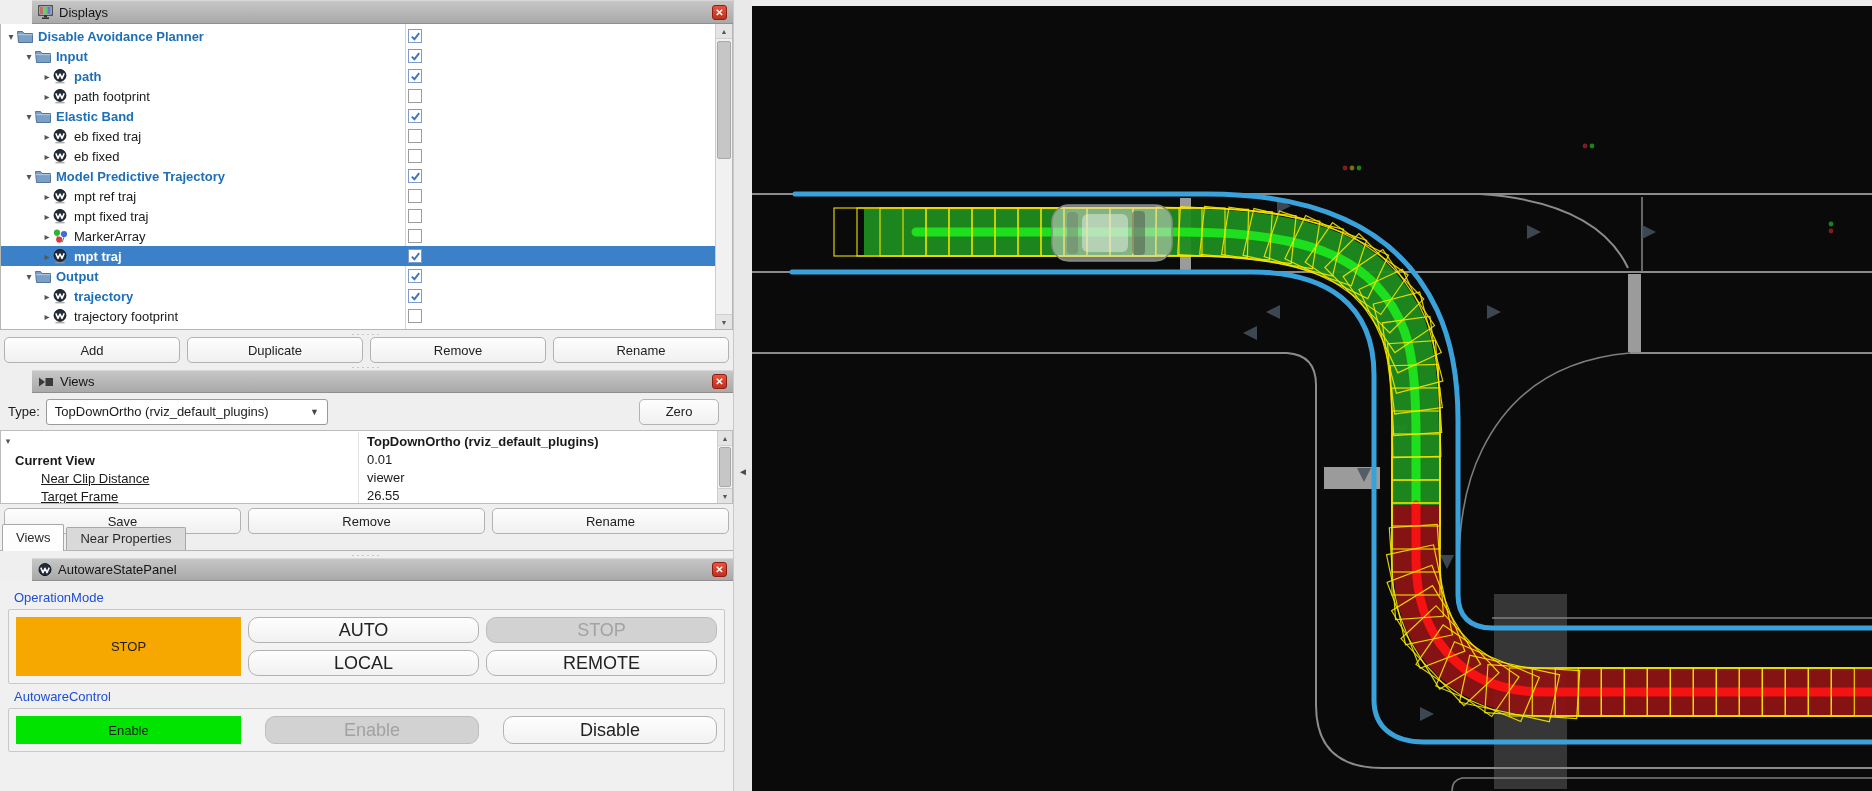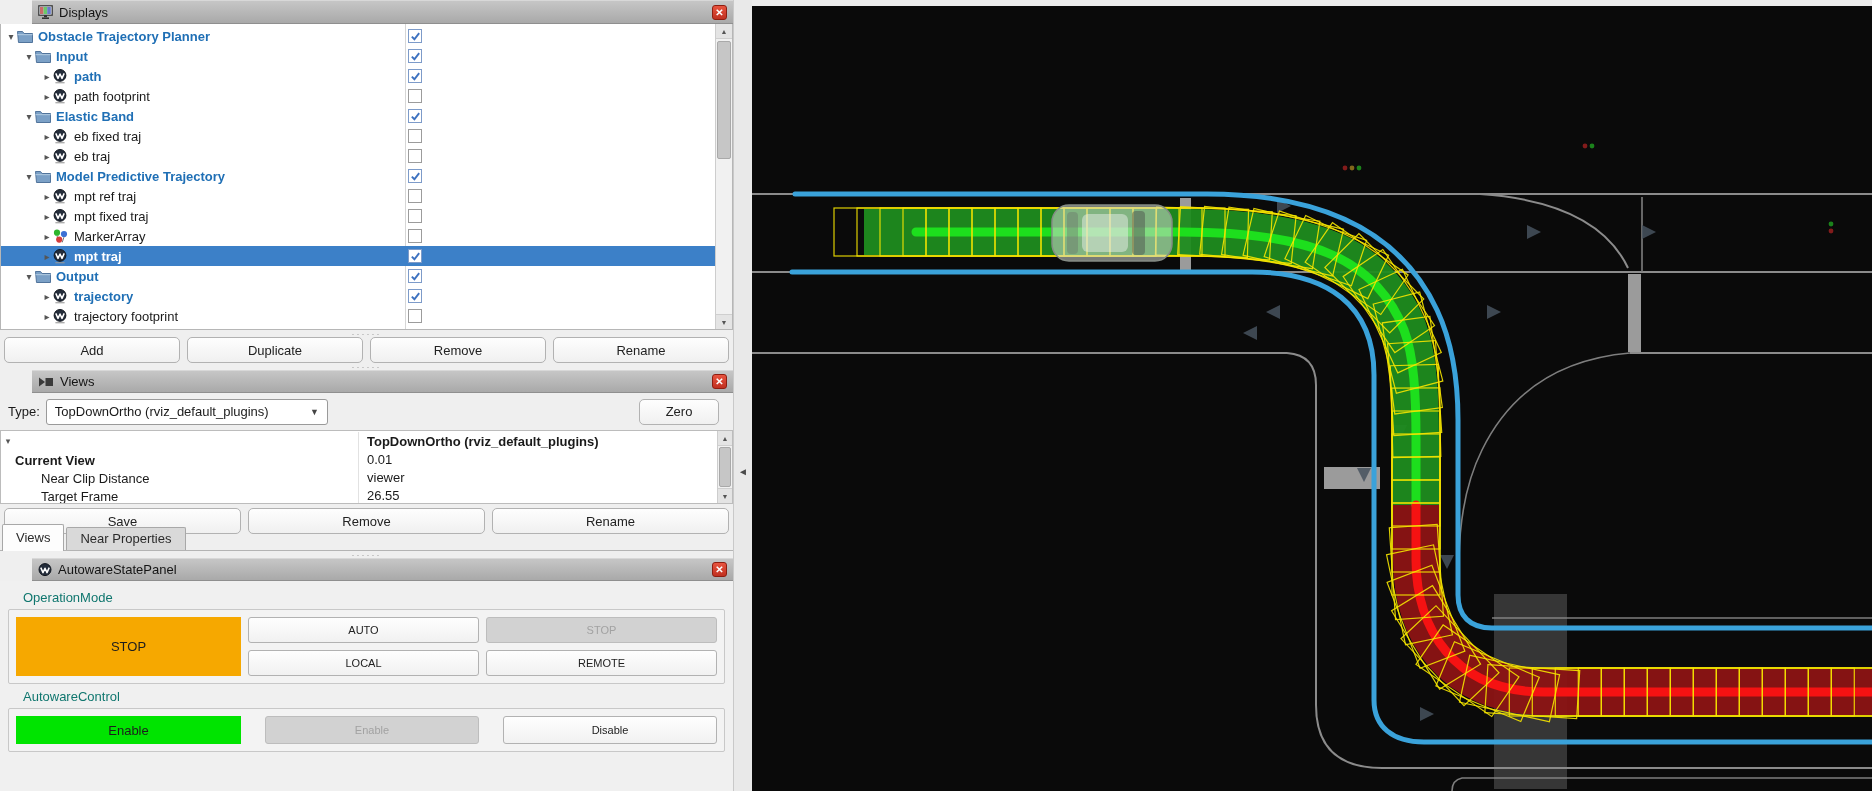--- a/index.html
+++ b/index.html
@@ -55,39 +55,39 @@
   #type-combo .combo-arrow { position:absolute; right:8px; font-size:9px; color:#444; }
   #zero-btn { width:80px; height:26px; margin-left:auto; margin-right:6px; flex:none; }
 
   #prop-grid { height:74px; background:#fff; border:1px solid #bcbcbc; position:relative; overflow:hidden; flex:none; }
   #prop-rows { position:absolute; left:0; top:1px; right:15px; }
   .prop-row { height:18px; display:flex; align-items:center; }
   .pr-left { width:358px; display:flex; align-items:center; border-right:1px solid #e2e2e2; height:100%; }
   .pr-arrow { width:14px; text-align:center; font-size:9px; color:#555; }
   .pr-name { white-space:nowrap;margin-top:39px; }
   .prop-row.bold .pr-name, .prop-row.bold .pr-val { font-weight:bold; }
-  .prop-row .pr-name.indent { padding-left:26px; }
+  .prop-row .pr-name.indent { padding-left:26px;text-decoration:underline; }
   .pr-val { padding-left:8px; white-space:nowrap; }
   #prop-grid .v-scrollbar { width:15px; }
 
   #tabs-row { height:29px; display:flex; align-items:flex-end; padding-left:2px; border-bottom:1px solid #b4b4b4; flex:none; }
   .tab { padding:0 13px; border:1px solid #a8a8a8; border-bottom:none; background:#d9d9d9; height:23px;
          line-height:22px; margin-right:2px; cursor:pointer; color:#2a2a2a; border-radius:2px 2px 0 0; }
   .tab.active { background:#fdfdfd; height:27px; line-height:26px; margin-bottom:-1px; }
 
   
   #aw-content { flex:1; background:#f0f0f0; padding:4px 0; }
-  .aw-label { margin:5px 6px 4px 23px; color:#0f766e; }
+  .aw-label { margin:5px 6px 4px 14px; color:#1d4ed8; }
   .group-box { margin:0 8px; background:#f3f3f3; border:1px solid #c8c8c8; border-radius:2px; padding:7px; }
   #opmode-grid { display:grid; grid-template-columns:225px 1fr 1fr; grid-template-rows:26px 26px; gap:7px; }
   #control-grid { display:grid; grid-template-columns:225px 1fr 1fr; grid-template-rows:28px; gap:24px; }
   .status-box { grid-row:1 / span 2; display:flex; align-items:center; justify-content:center; color:#1d1d1d; }
   #control-grid .status-box { grid-row:auto; }
-  .aw-btn { background:linear-gradient(#fefefe,#f1f1f1); border:1px solid #b2b2b2; border-radius:3px;
-            font-size:11px; color:#222; font-family:inherit; cursor:pointer; }
+  .aw-btn { background:linear-gradient(#fefefe,#f1f1f1); border:1px solid #b2b2b2; border-radius:10px;
+            font-size:18px; color:#222; font-family:inherit; cursor:pointer; }
   .aw-btn.disabled { background:#d2d2d2; color:#a2a2a2; border-color:#bdbdbd; }
 
   
   #viewport { flex:1; height:791px; background:#0a0a0a; position:relative; }
   #viewport svg { display:block; width:100%; height:100%; }
   .road { stroke:#8b8b8b; stroke-width:2; fill:none; }
   .road.thin { stroke-width:1.6; stroke:#7e7e7e; }
   .lane-blue { stroke:#3aa2da; stroke-width:5; fill:none; stroke-linecap:round; }
   .band-green { stroke:#1f8c1f; stroke-width:46; fill:none; opacity:0.95; }
   .band-red { stroke:#8c1414; stroke-width:46; fill:none; opacity:0.95; }
@@ -121,21 +121,21 @@
         <div id="tree-col-divider"></div>
         <div id="tree-rows">
             <div class="tree-row" style="padding-left: 4px;">
     <span class="tr-arrow">▾</span>
     <span class="tr-icon">
                 <svg width="16" height="13" viewBox="0 0 16 13">
                   <path d="M0.5 1.5 h5 l1.6 2 h8.4 v9 h-14 z" fill="#7ba0c6" stroke="#51749c"></path>
                   <path d="M0.5 4.6 h15" stroke="#a9c4dd" stroke-width="1.2"></path>
                 </svg>
               </span>
-    <span class="tr-label on">Obstacle Trajectory Planner</span>
+    <span class="tr-label on">Disable Avoidance Planner</span>
     <span class="tr-check">
       <svg viewBox="0 0 12 12" width="11" height="11">
         <path d="M2 6.2 L4.8 9 L10 2.4" fill="none" stroke="#3d72c0" stroke-width="2.1"></path>
       </svg>
     </span>
   </div>
             <div class="tree-row" style="padding-left: 22px;">
     <span class="tr-arrow">▾</span>
     <span class="tr-icon">
                 <svg width="16" height="13" viewBox="0 0 16 13">
@@ -211,21 +211,21 @@
   </div>
             <div class="tree-row" style="padding-left: 40px;">
     <span class="tr-arrow">▸</span>
     <span class="tr-icon">
                 <svg width="14" height="15" viewBox="0 0 14 15">
                   <circle cx="7" cy="6.4" r="5.9" fill="#232c3a" stroke="#11161e"></circle>
                   <path d="M2.8 4.4 L5 9.4 L7 5 L9 9.4 L11.2 4.4" fill="none" stroke="#fff" stroke-width="1.5" stroke-linejoin="round"></path>
                   <rect x="2.4" y="13.2" width="9.2" height="1.1" fill="#9a9a9a"></rect>
                 </svg>
               </span>
-    <span class="tr-label">eb traj</span>
+    <span class="tr-label">eb fixed</span>
     <span class="tr-check off">
       
     </span>
   </div>
             <div class="tree-row" style="padding-left: 22px;">
     <span class="tr-arrow">▾</span>
     <span class="tr-icon">
                 <svg width="16" height="13" viewBox="0 0 16 13">
                   <path d="M0.5 1.5 h5 l1.6 2 h8.4 v9 h-14 z" fill="#7ba0c6" stroke="#51749c"></path>
                   <path d="M0.5 4.6 h15" stroke="#a9c4dd" stroke-width="1.2"></path>

